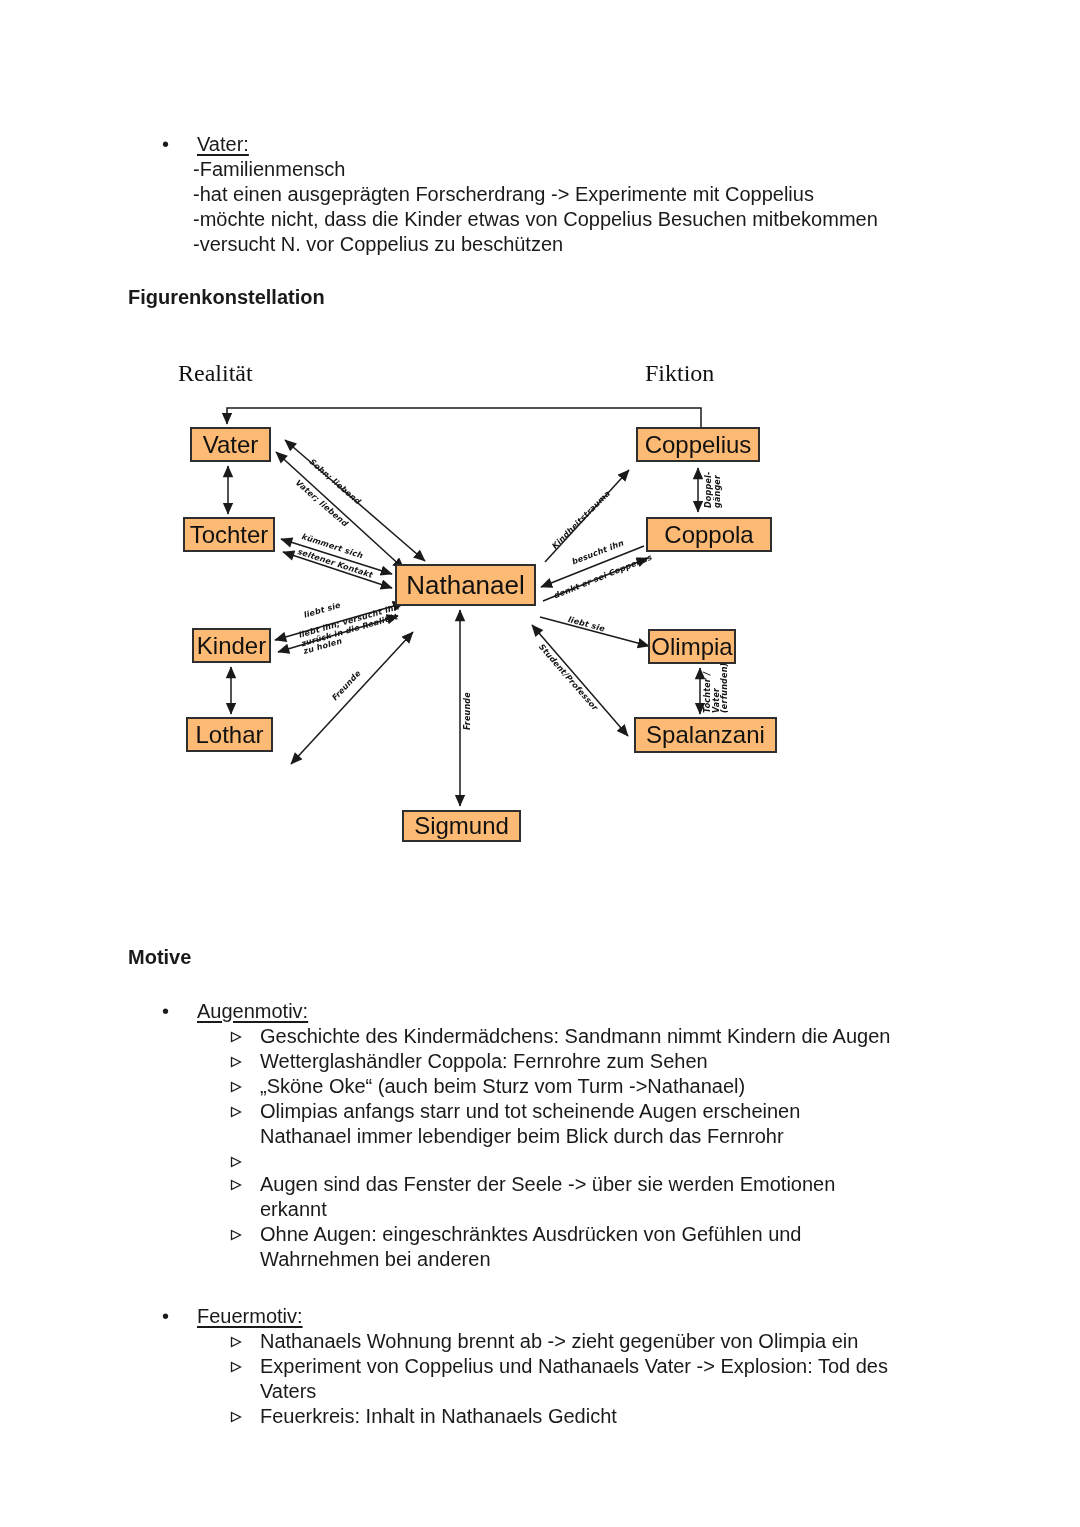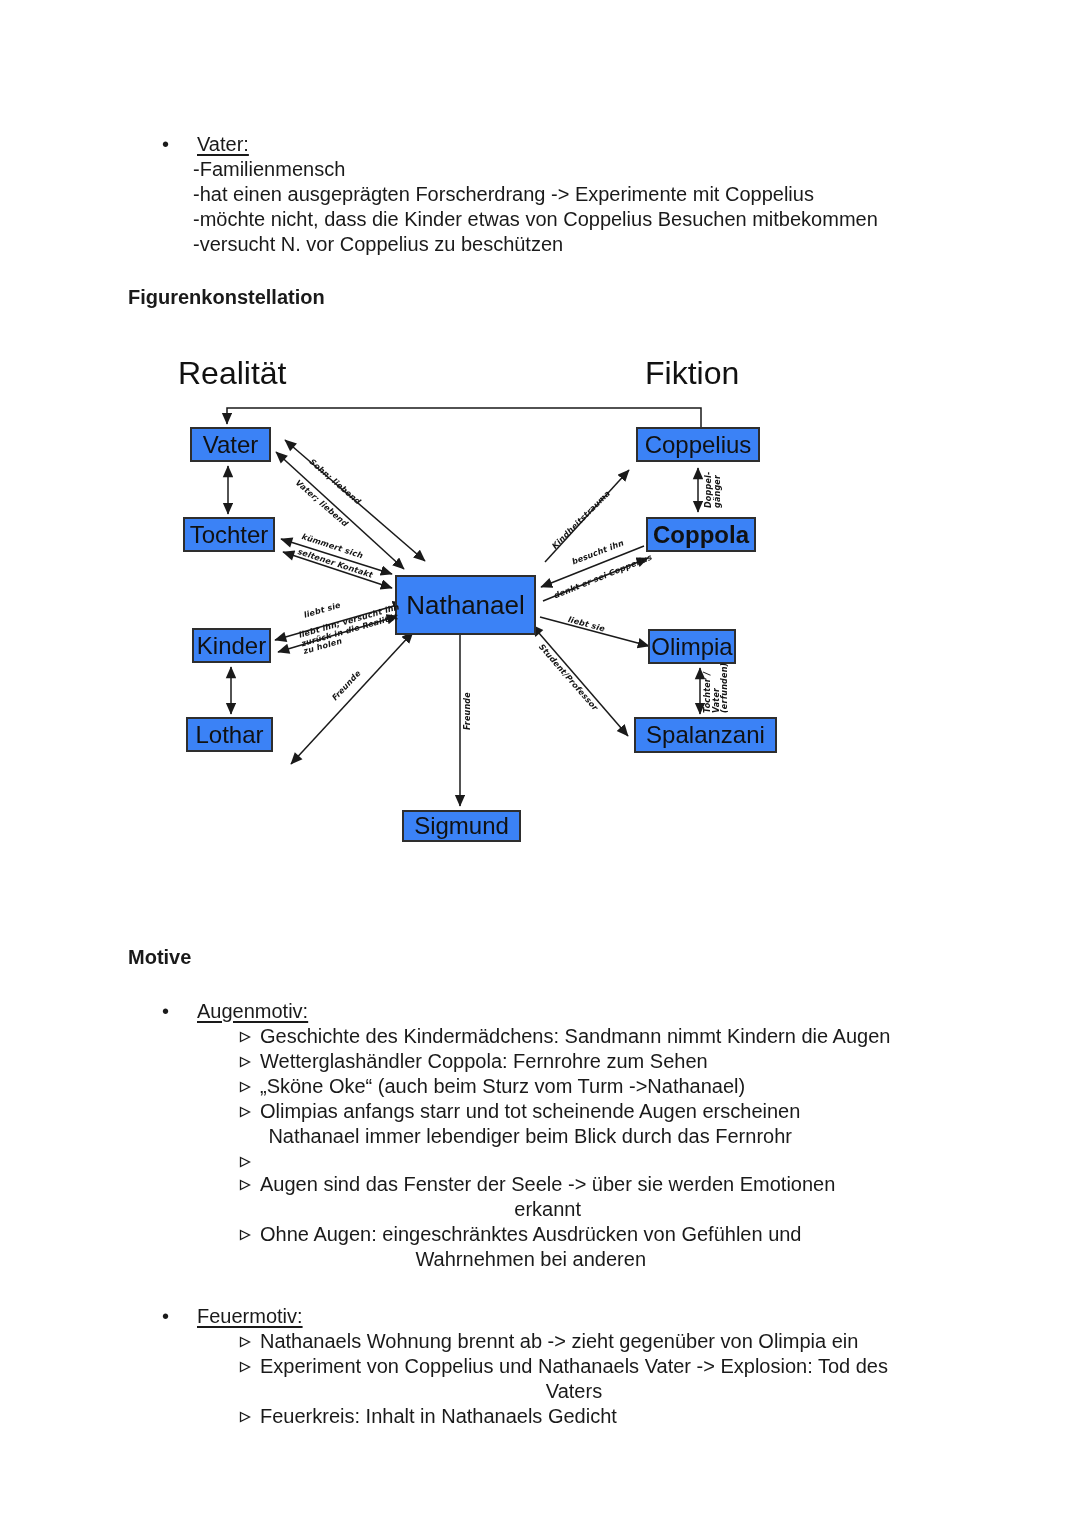--- a/index.html
+++ b/index.html
@@ -6,32 +6,32 @@
   body{width:1080px;height:1527px;position:relative;font-family:"Liberation Sans",sans-serif;color:#1a1a1a;}
   .abs{position:absolute;}
   .body-text{font-size:20px;line-height:25px;}
   .heading{font-size:20px;font-weight:bold;}
   .uline{text-decoration:underline;text-underline-offset:3px;}
   .li-row{display:flex;align-items:flex-start;}
   .dot{width:31px;font-size:20px;line-height:25px;}
   .wrap{white-space:pre-line;}
   
   #diagram{left:0;top:340px;width:1080px;height:530px;}
-  .dg-head{font-size:32px;line-height:38px;color:#111;}
-  .dbox{position:absolute;box-sizing:border-box;border:2px solid #2e2e2e;background:#3b82f6;
+  .dg-head{font-size:24px;line-height:38px;color:#111;font-family:Liberation Serif, serif;}
+  .dbox{position:absolute;box-sizing:border-box;border:2px solid #2e2e2e;background:#fdba74;
         display:flex;align-items:center;justify-content:center;font-size:24px;color:#111;}
   .dbox.big{font-size:26px;}
   #edges{position:absolute;left:0;top:0;pointer-events:none;}
   #edges line,#edges path{stroke:#1a1a1a;stroke-width:1.5;fill:none;}
   #edges marker path{fill:#1a1a1a;stroke:none;}
   .hw{position:absolute;font:italic 600 8px/8.5px "DejaVu Sans",sans-serif;color:#151515;
       letter-spacing:.2px;transform-origin:0 0;white-space:pre-line;}
   .tri{width:30px;padding-top:5px;}
   .motive-item{font-size:20px;line-height:25px;}
-  .subitems{display:flex;flex-direction:column;text-align:center;}
+  .subitems{display:flex;flex-direction:column;}
 </style>
 </head>
 <body>
 
 <div class="abs li-row body-text" style="left:162px;top:132px;width:860px;">
   <span class="dot">•</span>
   <div>
     <div class="uline" style="padding-left:4px;">Vater:</div>
     <div>-Familienmensch</div>
     <div>-hat einen ausgeprägten Forscherdrang -&gt; Experimente mit Coppelius</div>
@@ -71,22 +71,22 @@
     <line x1="545" y1="222" x2="629" y2="130" marker-end="url(#mE)"></line>
     <line x1="644" y1="206" x2="541" y2="247" marker-end="url(#mE)"></line>
     <line x1="543" y1="261" x2="648" y2="218" marker-end="url(#mE)"></line>
     <line x1="540" y1="277" x2="649" y2="306" marker-end="url(#mE)"></line>
     <line x1="532" y1="285" x2="628" y2="396" marker-start="url(#mS)" marker-end="url(#mE)"></line>
   </svg>
 
   <div class="dbox" style="left:190px;top:87px;width:81px;height:35px;">Vater</div>
   <div class="dbox" style="left:636px;top:87px;width:124px;height:35px;">Coppelius</div>
   <div class="dbox" style="left:183px;top:177px;width:92px;height:35px;">Tochter</div>
-  <div class="dbox" style="left:646px;top:177px;width:110px;height:35px;font-weight:bold;">Coppola</div>
-  <div class="dbox big" style="left:395px;top:224px;width:141px;height:60px;margin-top:11px;">Nathanael</div>
+  <div class="dbox" style="left:646px;top:177px;width:126px;height:35px;">Coppola</div>
+  <div class="dbox big" style="left:395px;top:224px;width:141px;height:42px;">Nathanael</div>
   <div class="dbox" style="left:192px;top:288px;width:79px;height:35px;">Kinder</div>
   <div class="dbox" style="left:648px;top:289px;width:88px;height:35px;">Olimpia</div>
   <div class="dbox" style="left:186px;top:377px;width:87px;height:35px;">Lothar</div>
   <div class="dbox" style="left:634px;top:377px;width:143px;height:36px;">Spalanzani</div>
   <div class="dbox" style="left:402px;top:470px;width:119px;height:32px;">Sigmund</div>
 
   <div class="hw" style="left:313px;top:118px;transform:rotate(41deg);">Sohn; liebend</div>
   <div class="hw" style="left:299px;top:139px;transform:rotate(41deg);">Vater; liebend</div>
   <div class="hw" style="left:303px;top:193px;transform:rotate(18deg);">kümmert sich</div>
   <div class="hw" style="left:299px;top:208px;transform:rotate(18deg);">seltener Kontakt</div>

